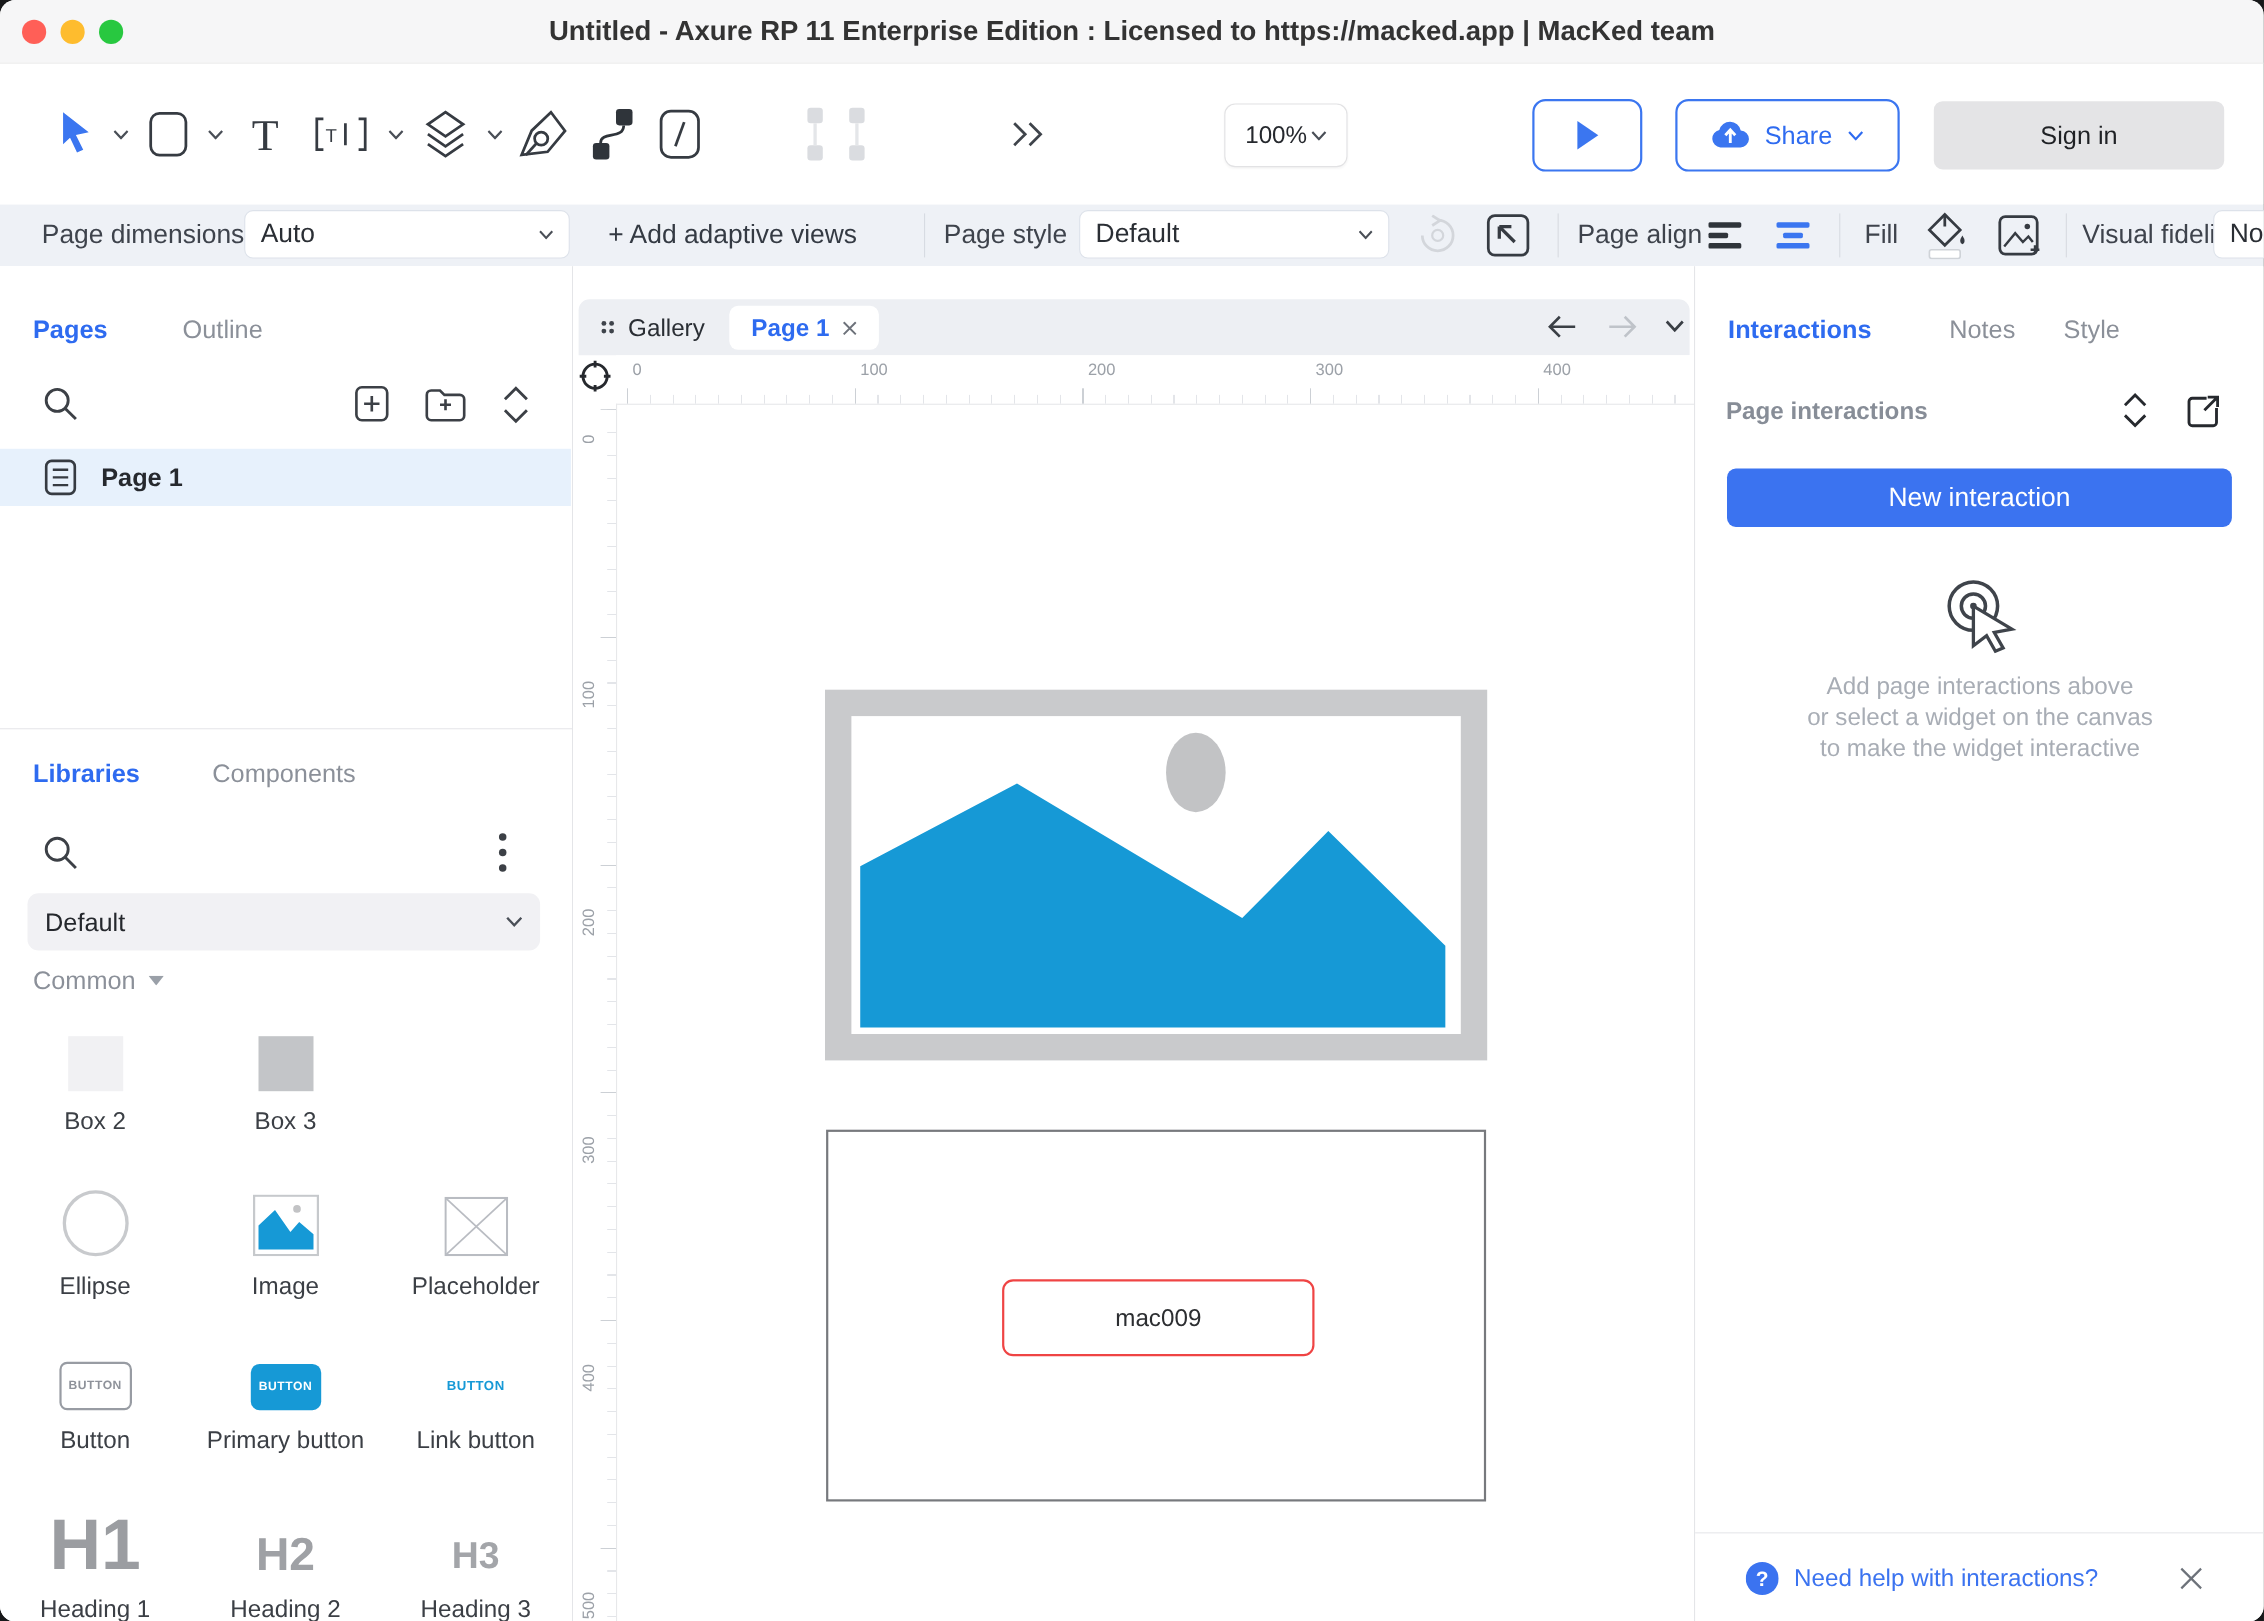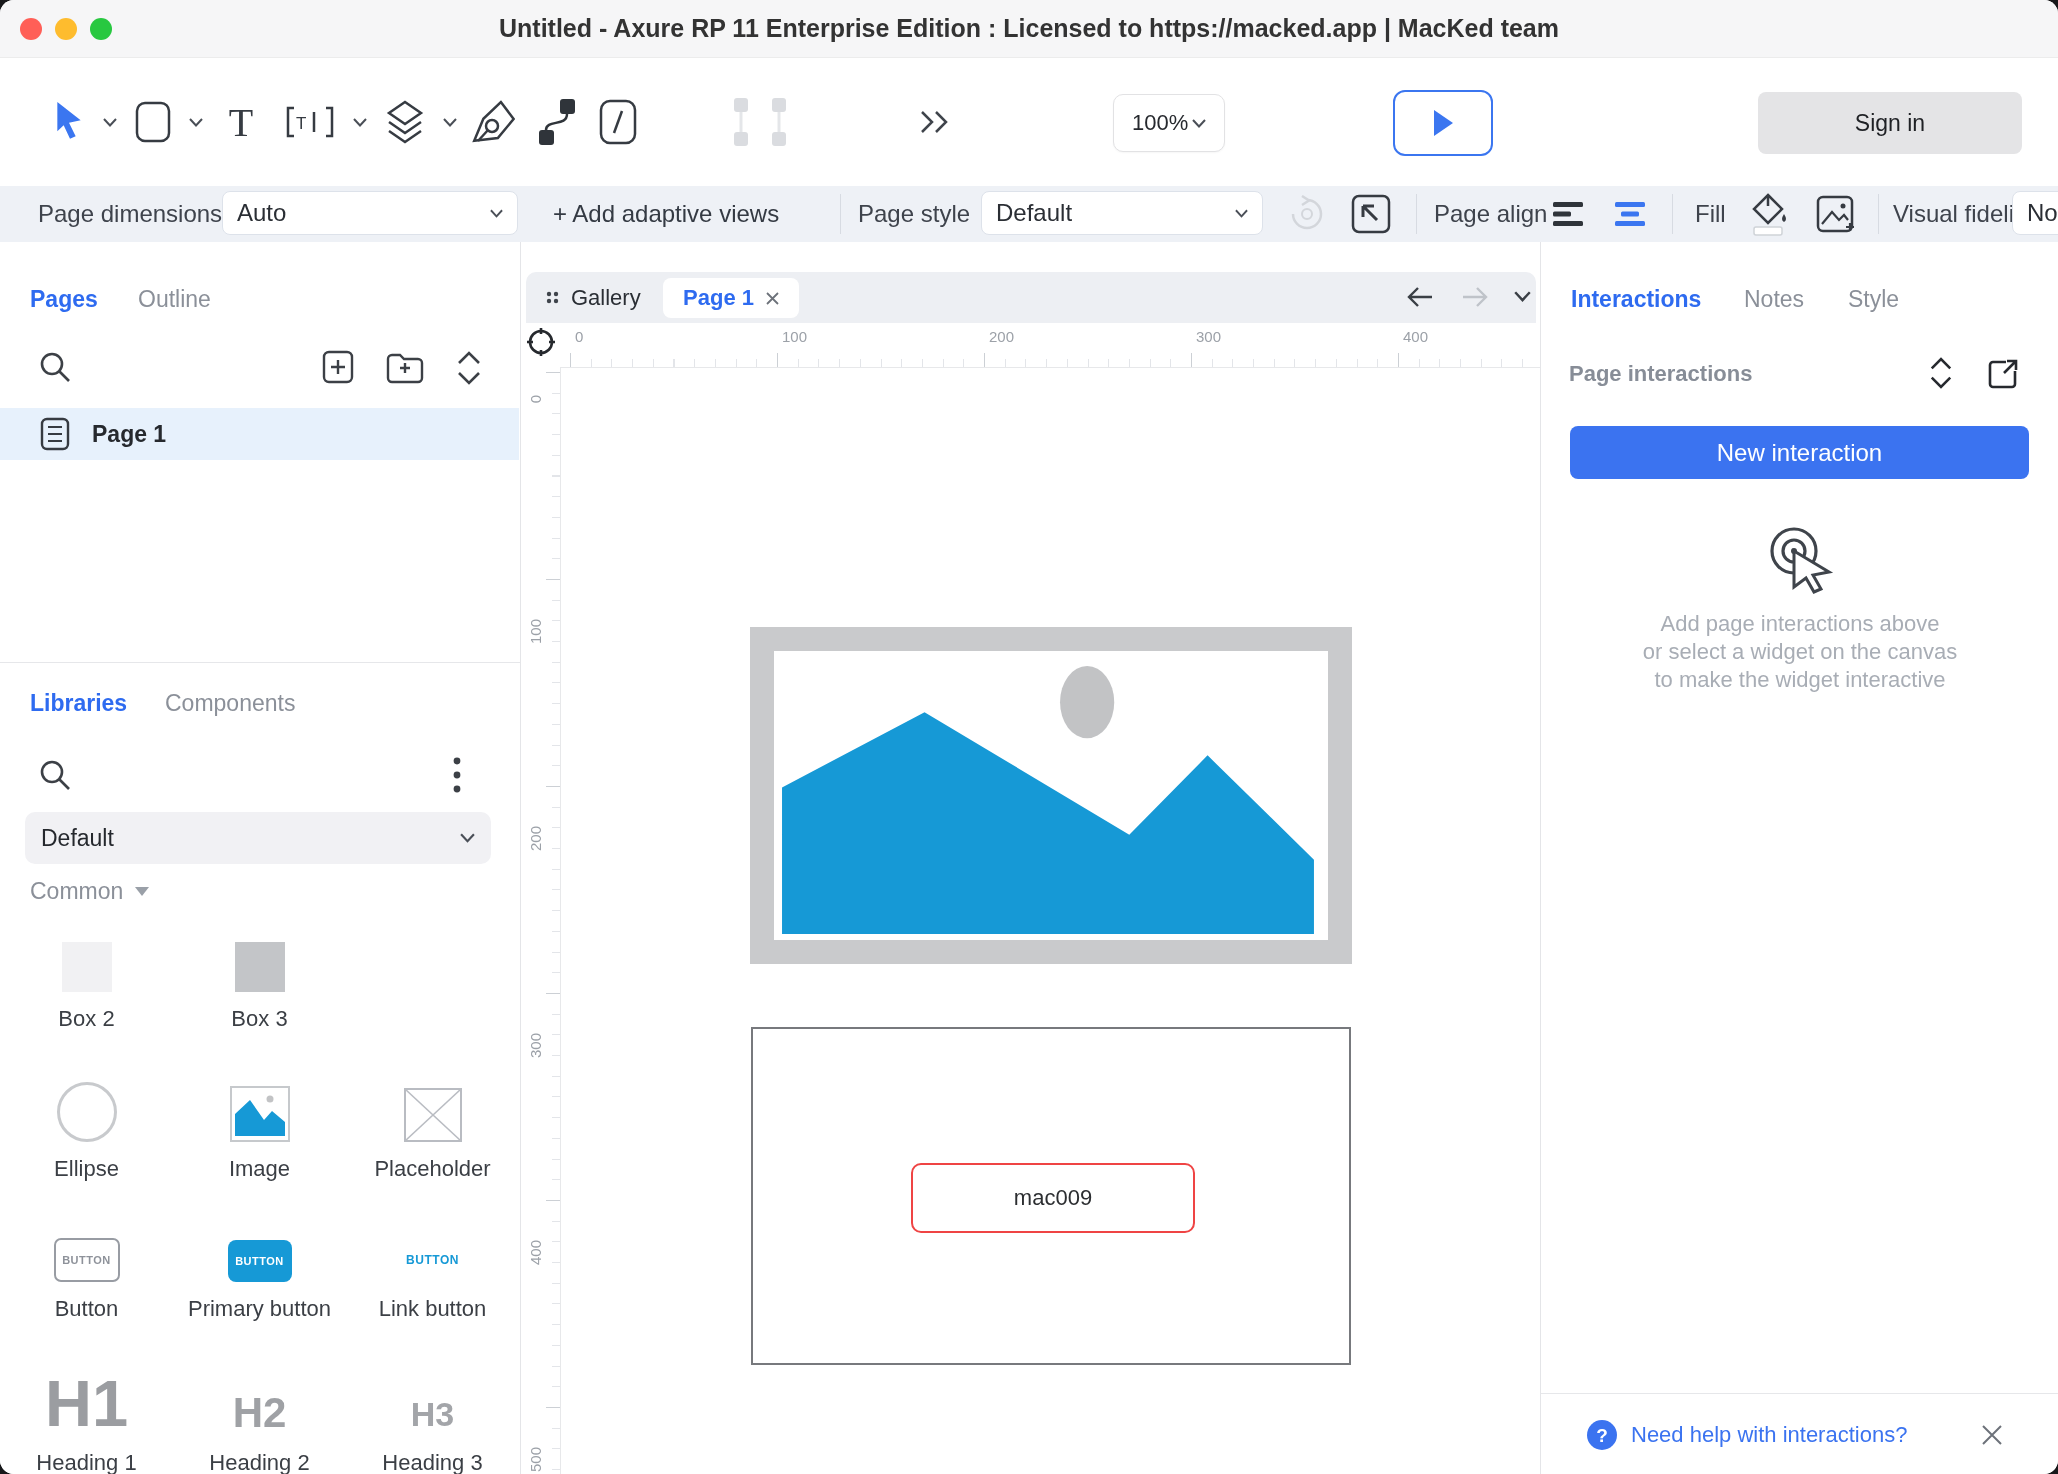--- a/index.html
+++ b/index.html
@@ -29,21 +29,21 @@
   .fb-select{position:absolute;top:5px;height:44px;background:#fff;border:1px solid #dde2ea;border-radius:8px;
     display:flex;align-items:center;justify-content:space-between;padding:0 14px;color:#2a2e34;}
   .fb-div{position:absolute;top:8px;width:1px;height:40px;background:#d7dbe2;}
   .fb-icon{position:absolute;top:0;height:56px;display:flex;align-items:center;}
 
   
   .left-panel{position:absolute;left:0;top:242px;width:520px;height:1232px;background:#fff;border-right:1px solid #e4e5e8;}
   .right-panel{position:absolute;left:1540px;top:242px;width:518px;height:1232px;background:#fff;border-left:1px solid #e4e5e8;}
   .ptab{font-size:23px;}
   .ptab.active{color:#2e6bf0;font-weight:700;}
-  .ptab.idle{color:#8b9099;font-weight:400;}
+  .ptab.idle{color:#8b9099;font-weight:400;margin-left:28px;}
   .hdiv{position:absolute;left:0;width:100%;height:1px;background:#e6e7ea;}
 
   .page-row{position:absolute;left:0;top:166px;width:519px;height:52px;background:#e7f1fc;display:flex;align-items:center;}
   .lib-select{position:absolute;left:25px;top:570px;width:466px;height:52px;background:#f1f1f4;border-radius:10px;
     display:flex;align-items:center;justify-content:space-between;padding:0 16px;box-sizing:border-box;
     font-size:23px;color:#25282d;}
 
   .wgrid-row{position:absolute;left:0;width:520px;display:flex;}
   .wcell{width:173px;display:flex;flex-direction:column;align-items:center;}
   .wprev{height:58px;display:flex;align-items:flex-end;justify-content:center;}
@@ -186,20 +186,30 @@
           <path d="M1 1 L7 7.5 L13 1" stroke="#4a4f57" stroke-width="2" fill="none"></path>
         </svg>
     </div>
 
     <div class="btn-outline abs" style="left:1393px;top:32px;width:100px;height:66px;box-sizing:border-box;">
       <svg width="22" height="28" viewBox="0 0 22 28">
           <path d="M2 1 L21 14 L2 27 Z" fill="#3b76f0"></path>
         </svg>
     </div>
 
+    <div class="btn-outline abs" style="left:1523px;top:32px;width:204px;height:66px;box-sizing:border-box;gap:14px;">
+      <svg width="34" height="26" viewBox="0 0 34 26">
+        <path d="M8 24 a8 8 0 0 1 -1 -15.8 A10 10 0 0 1 26.5 8.6 A7.5 7.5 0 0 1 26 24 Z" fill="#3b76f0"></path>
+        <path d="M17 20 V9 M12.5 13 L17 8 L21.5 13" stroke="#fff" stroke-width="2.6" fill="none"></path>
+      </svg>
+      <span style="color:#2e6bf0;font-size:23px;">Share</span>
+      <svg width="14" height="9" viewBox="0 0 14 9">
+          <path d="M1 1 L7 7.5 L13 1" stroke="#2e6bf0" stroke-width="2" fill="none"></path>
+        </svg>
+    </div>
 
     <div class="btn-gray abs" style="left:1758px;top:34px;width:264px;height:62px;">
       <span>Sign in</span>
     </div>
   </div>
 
   <div class="formatbar">
     <div class="fb-label" style="left:38px;">Page dimensions</div>
     <div class="fb-select" style="left:222px;width:296px;box-sizing:border-box;">
       <span>Auto</span>

